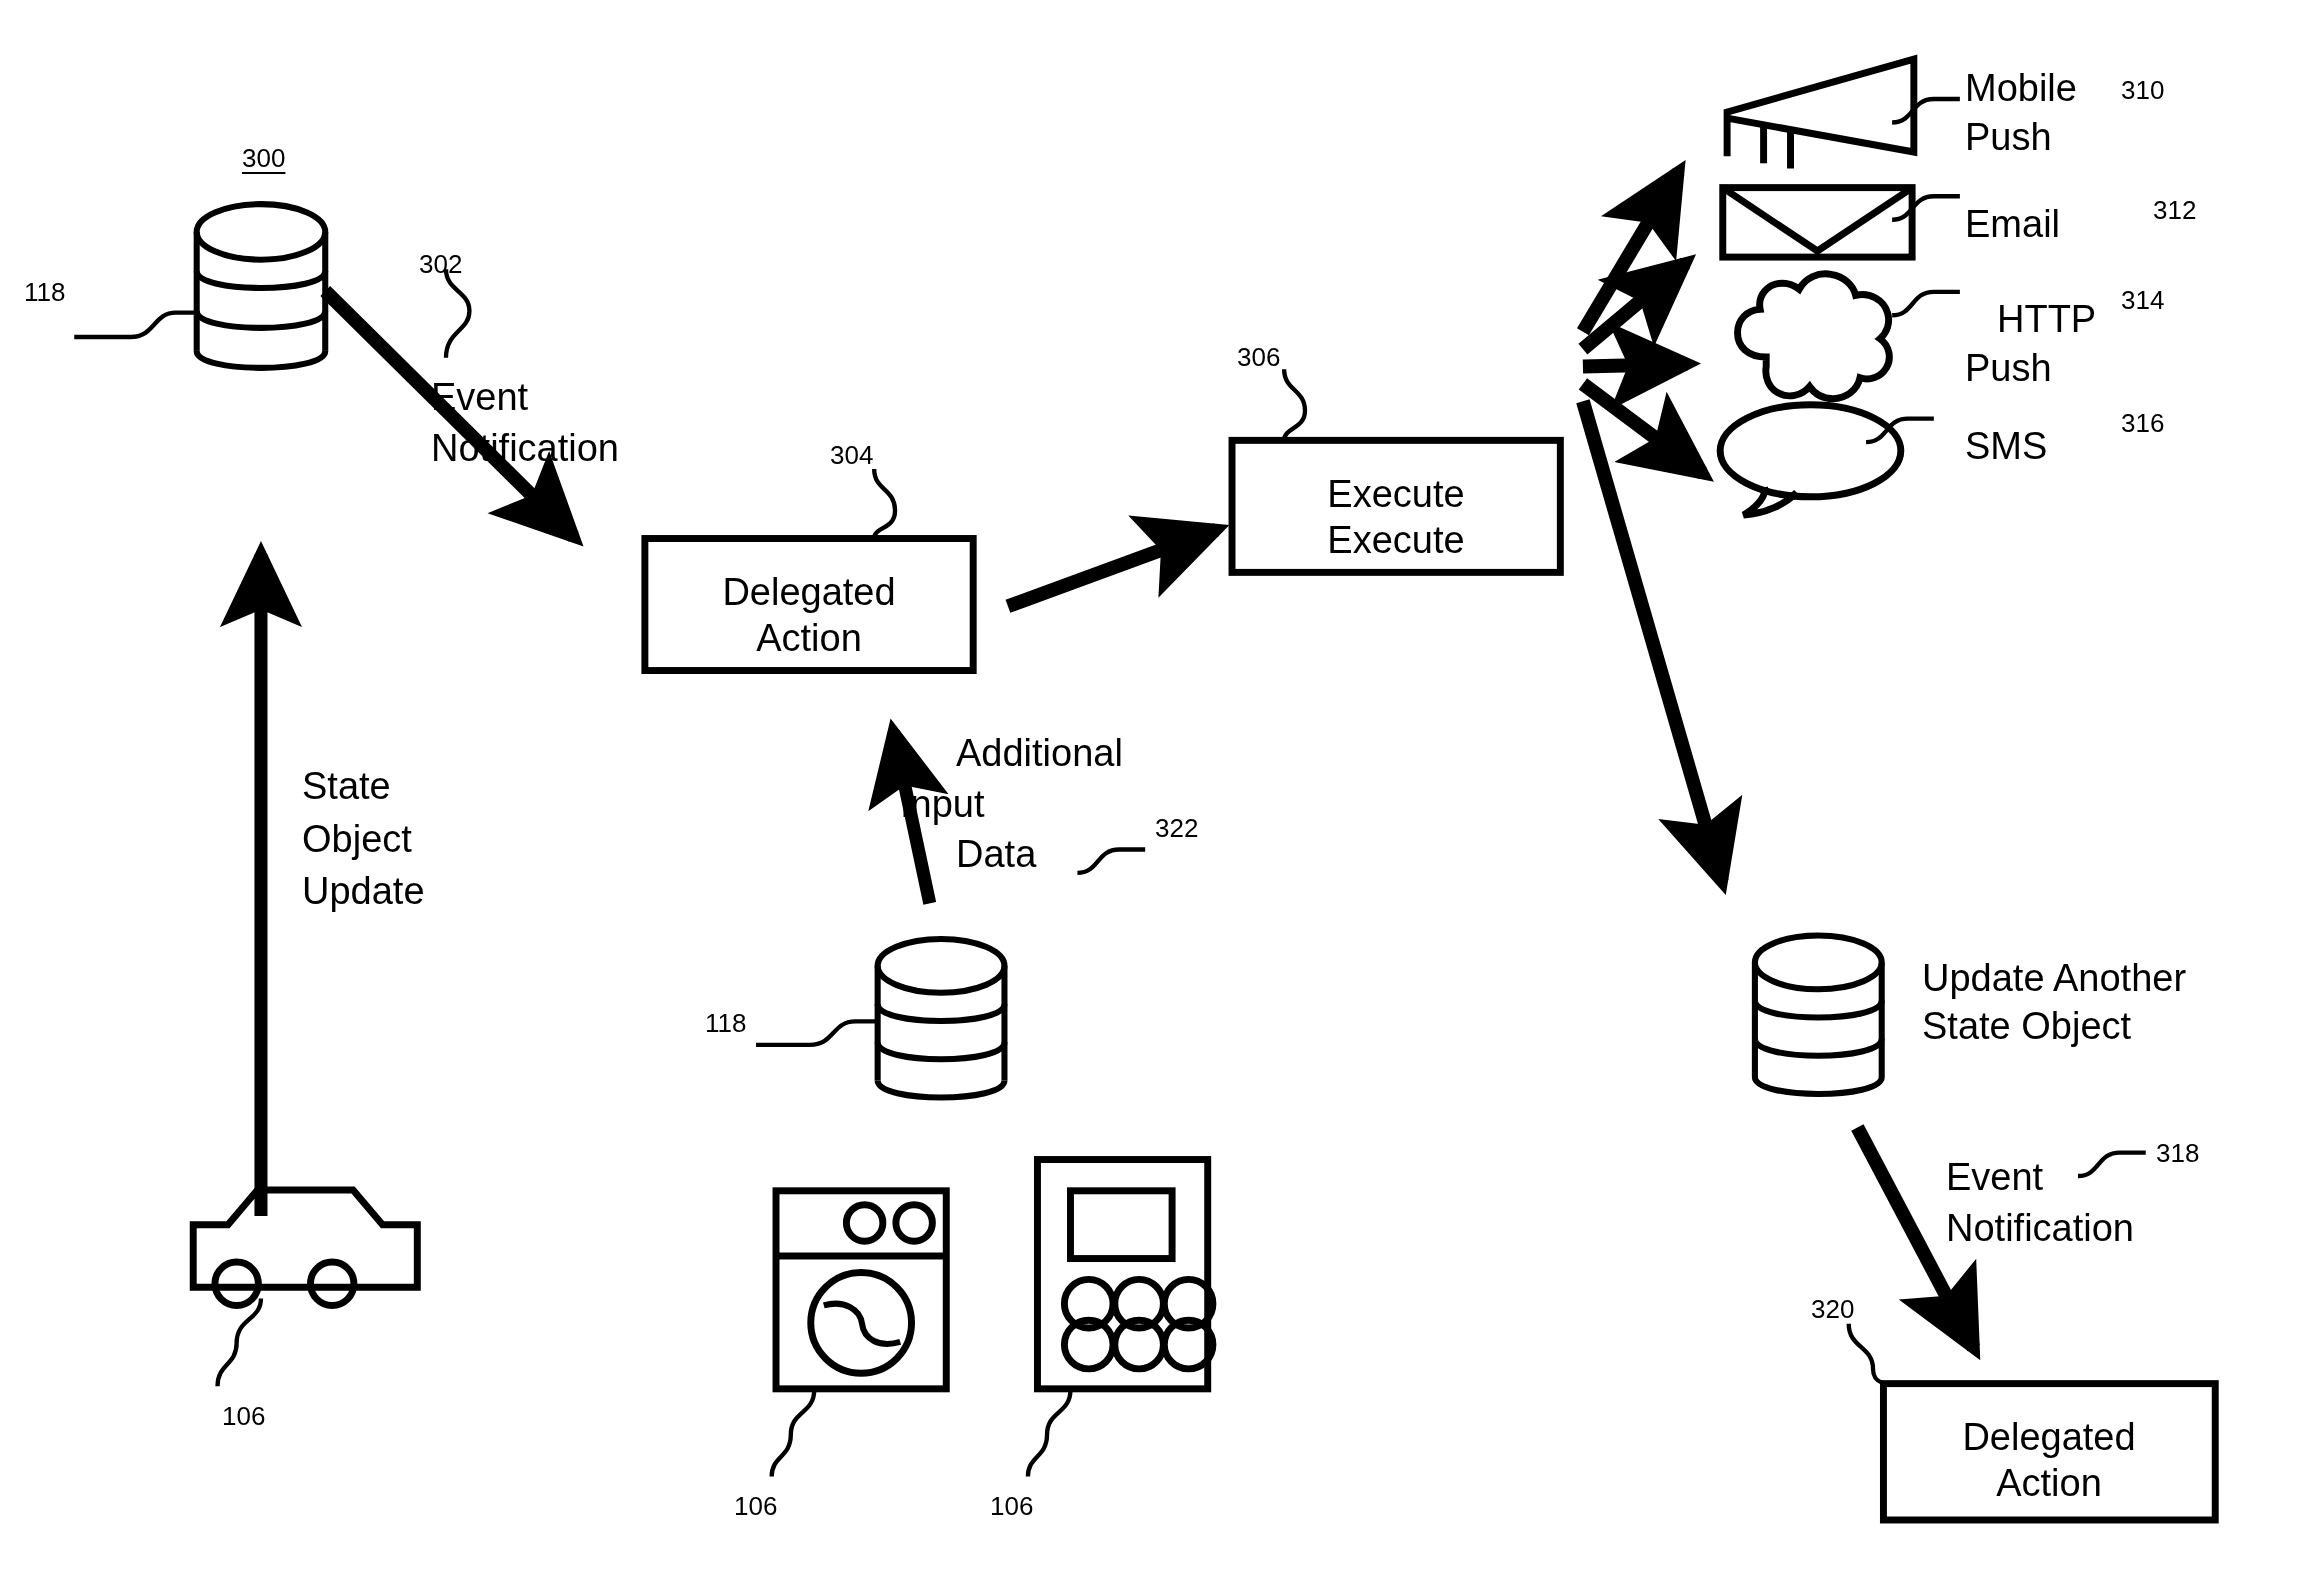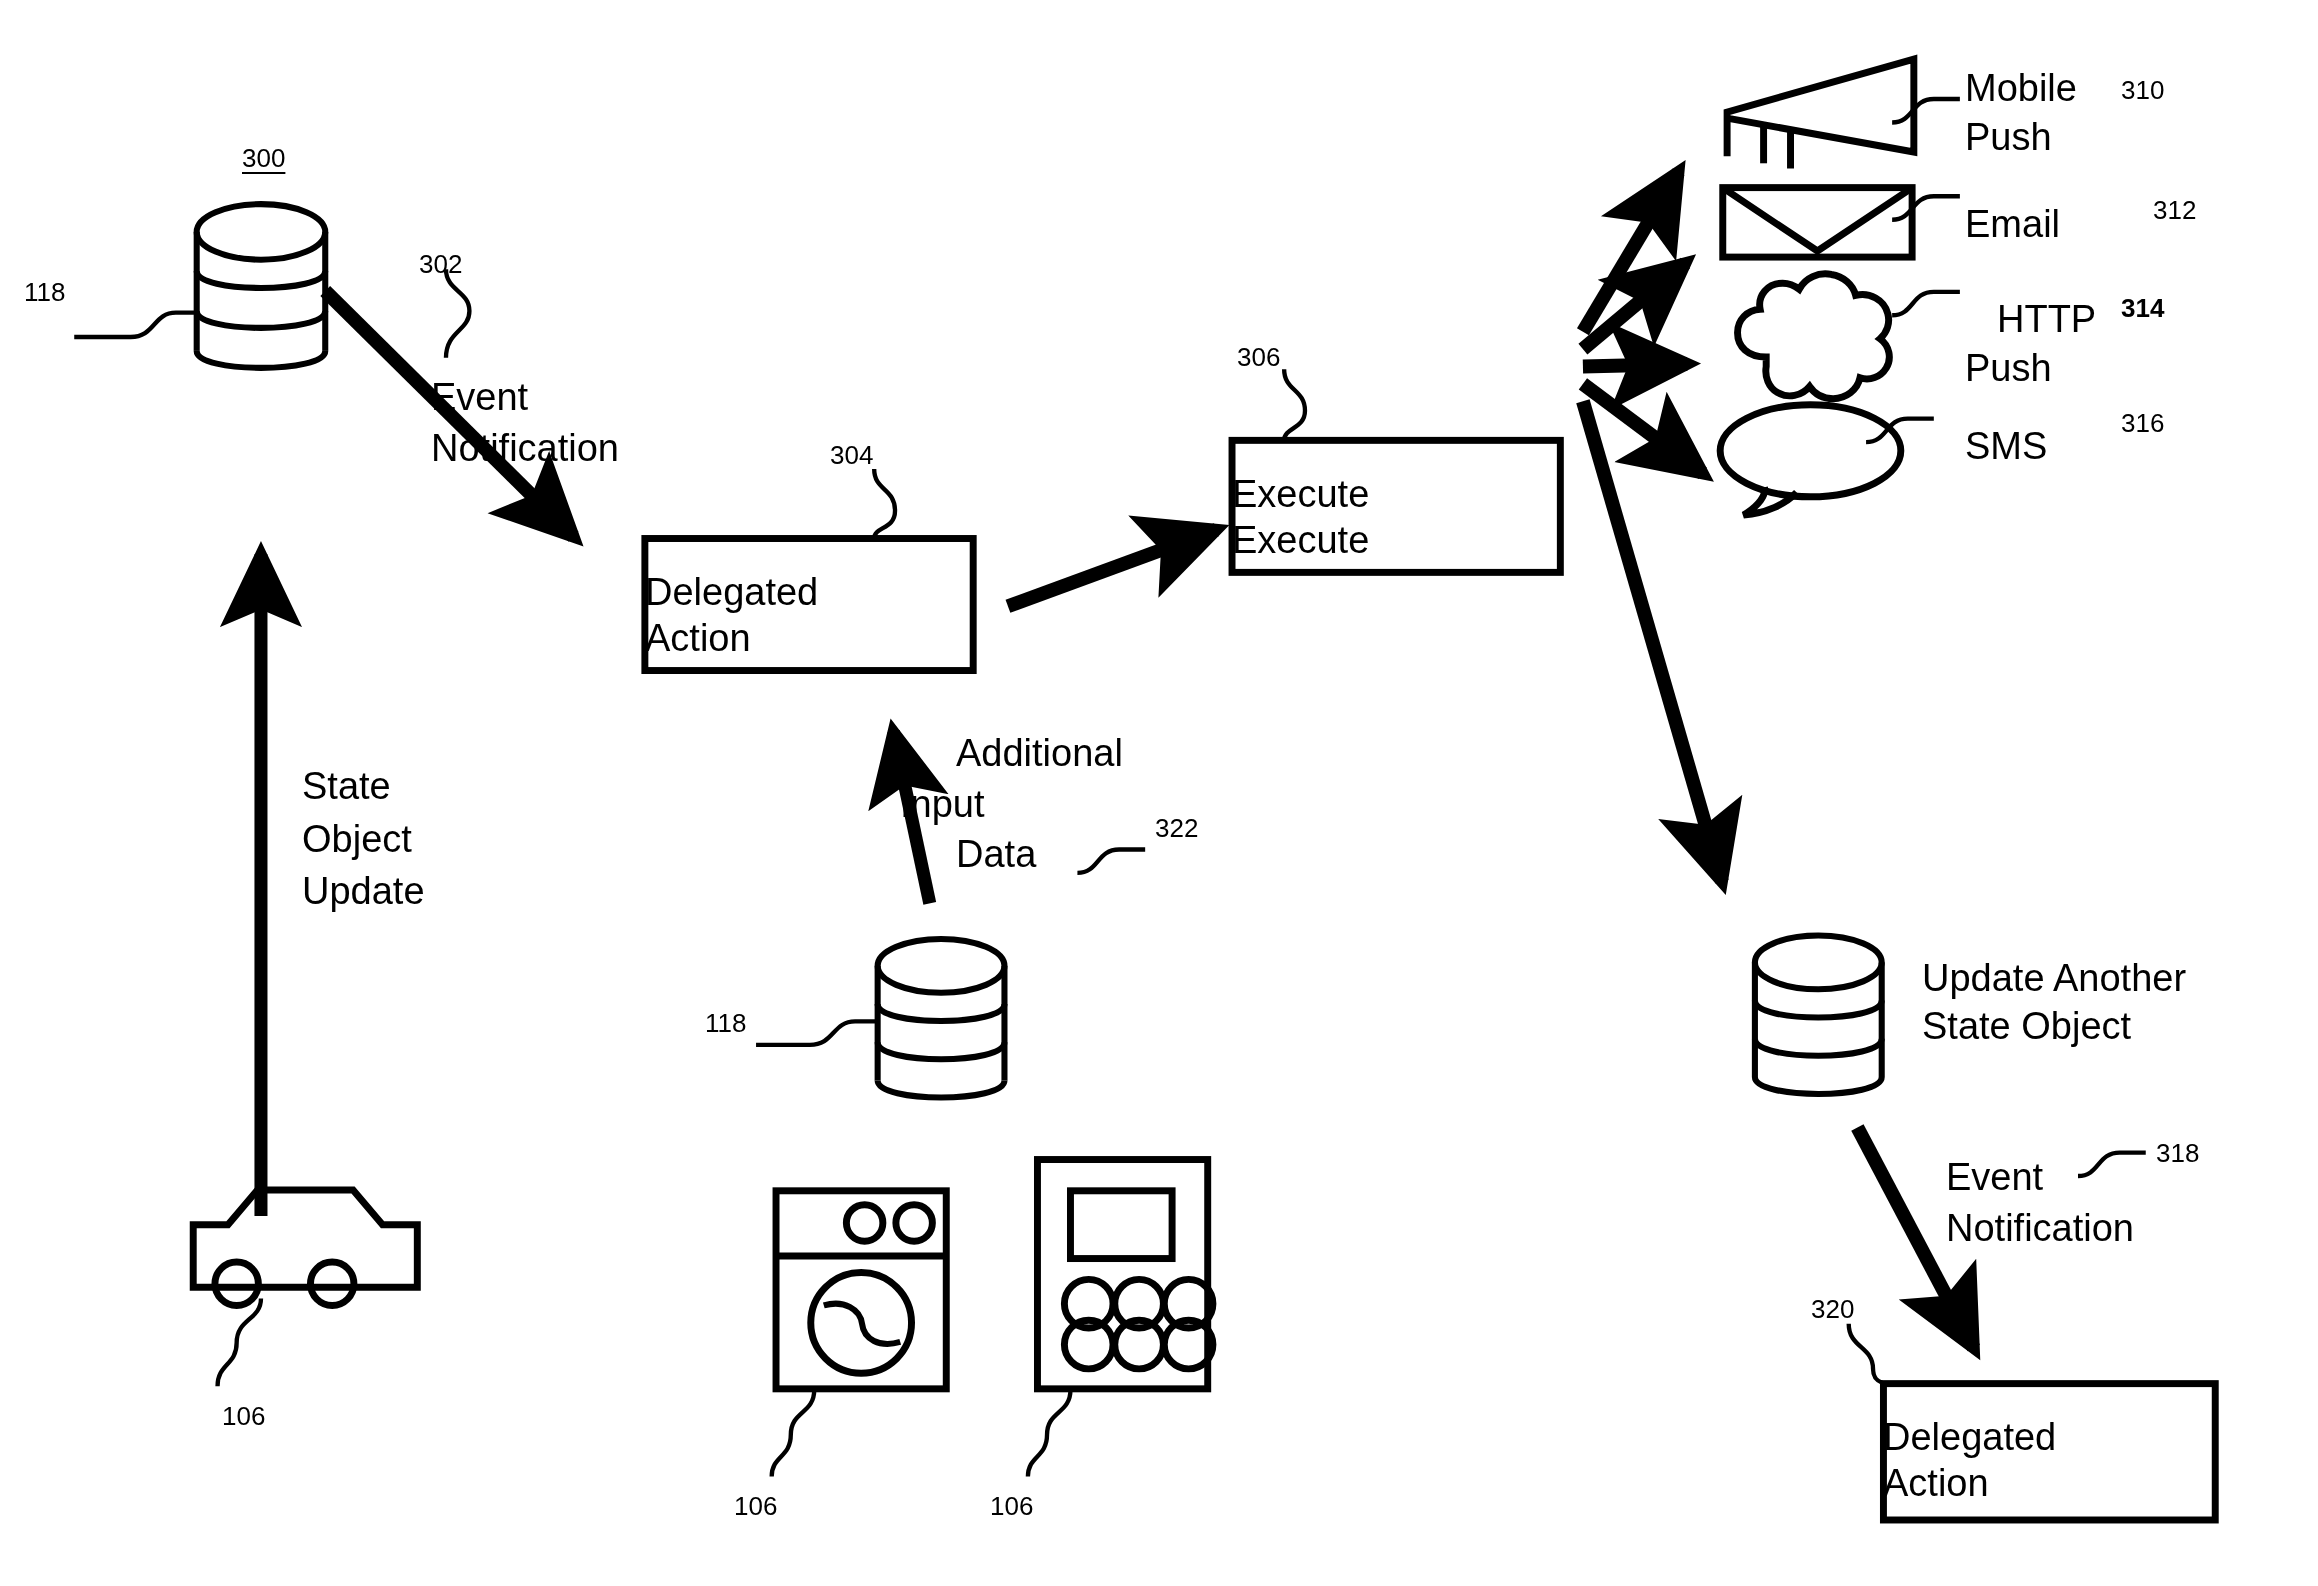--- a/index.html
+++ b/index.html
@@ -46,20 +46,21 @@
   .num-underline {
     text-decoration: underline;
     text-underline-offset: 5.2px;
   }
   .boxlabel {
     position: absolute;
     font-family: "Liberation Sans", sans-serif;
     font-size: 38px;
     line-height: 47px;
     color: #000;
+    text-align: center;
     white-space: pre;
   }
 </style>
 </head>
 <body>
 
 <div id="stage">
 
   <svg id="vector-layer" viewBox="0 0 2669 1826" xmlns="http://www.w3.org/2000/svg">
     <defs>
@@ -241,21 +242,21 @@
 
   <div class="lbl" style="left:1965px; top:66px;">Mobile</div>
   <div class="lbl" style="left:1965px; top:115px;">Push</div>
   <div class="num" style="left:2121px; top:68px;">310</div>
 
   <div class="lbl" style="left:1965px; top:202px;">Email</div>
   <div class="num" style="left:2121px; top:188px;margin-left:32px;">312</div>
 
   <div class="lbl" style="left:1965px; top:297px;margin-left:32px;">HTTP</div>
   <div class="lbl" style="left:1965px; top:346px;">Push</div>
-  <div class="num" style="left:2121px; top:286px;font-weight:bold;">314</div>
+  <div class="num" style="left:2121px; top:278px;">314</div>
 
   <div class="lbl" style="left:1965px; top:424px;">SMS</div>
   <div class="num" style="left:2121px; top:401px;">316</div>
 
   <div class="lbl" style="left:1922px; top:956px;">Update Another</div>
   <div class="lbl" style="left:1922px; top:1004px;">State Object</div>
 
   <div class="lbl" style="left:1946px; top:1155px;">Event</div>
   <div class="lbl" style="left:1946px; top:1206px;">Notification</div>
 

